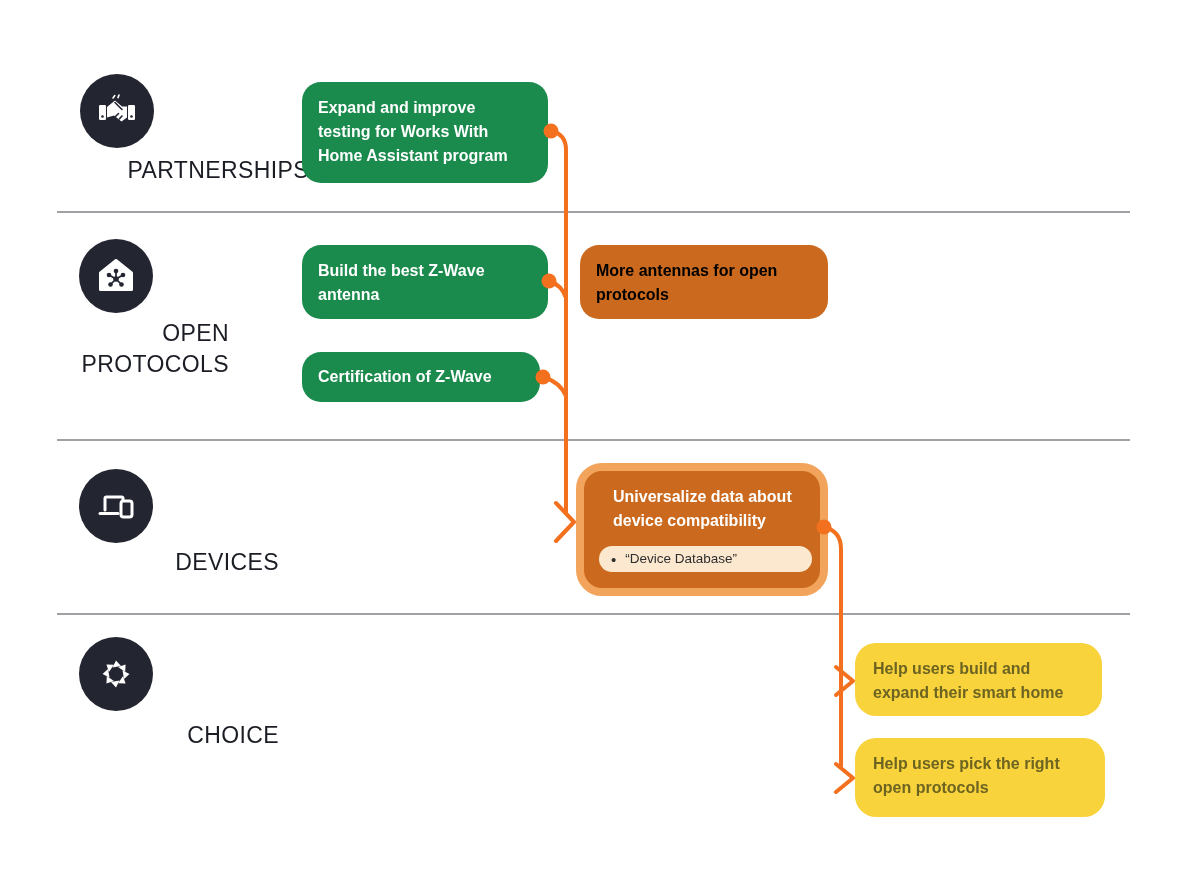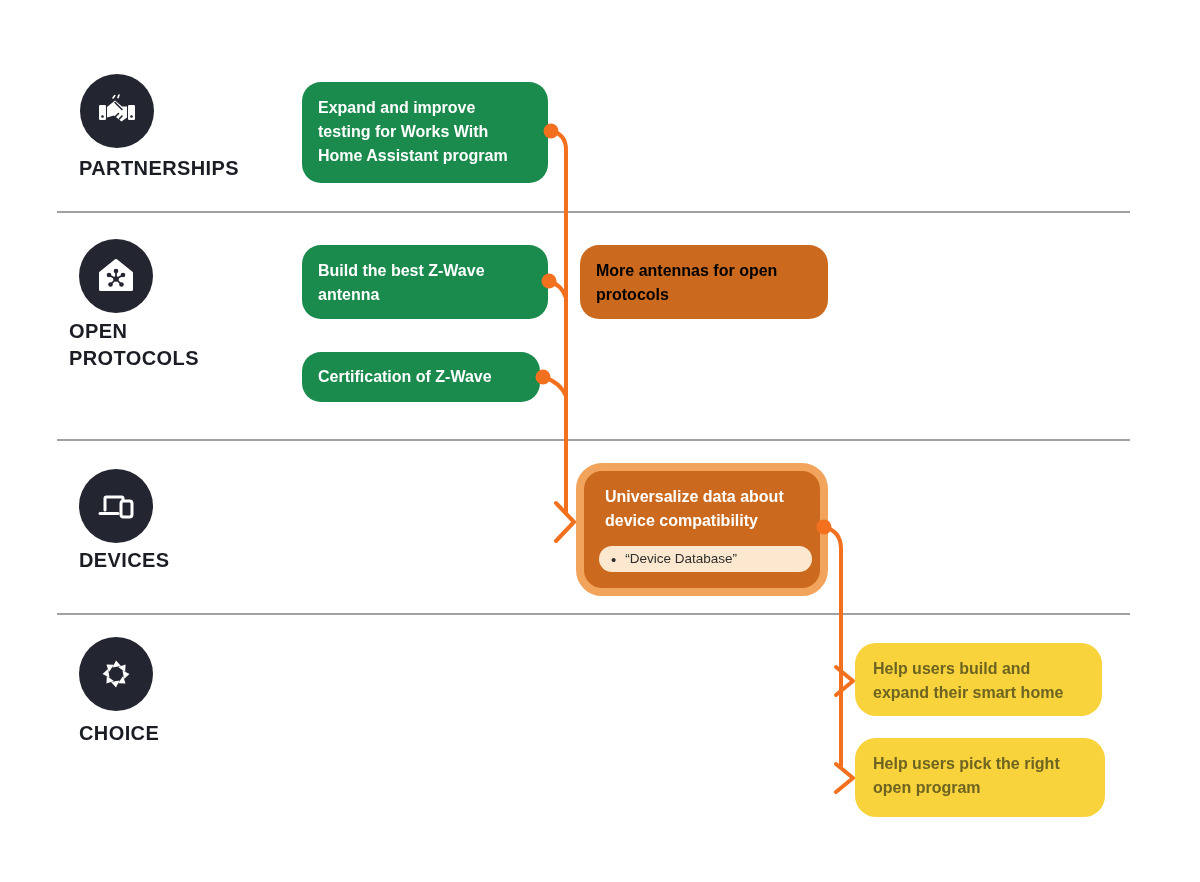--- a/index.html
+++ b/index.html
@@ -7,22 +7,22 @@
     position:relative;width:1200px;height:882px;background:#fff;overflow:hidden;
     font-family:"Liberation Sans","DejaVu Sans",sans-serif;
   }
   .divider{position:absolute;left:57px;width:1073px;height:2px;background:var(--divider,#9fa1a5);}
   .icon-circle{
     position:absolute;width:74px;height:74px;border-radius:50%;
     background:var(--icon_bg,#232530);display:flex;align-items:center;justify-content:center;
   }
   .icon-circle svg{width:48px;height:48px;}
   .cat-label{
-    position:absolute;color:var(--label_text,#1b1d25);font-size:20px;font-weight:700;
-    letter-spacing:.4px;line-height:1.35;
+    position:absolute;color:var(--label_text,#1b1d25);font-size:23px;font-weight:400;
+    letter-spacing:.4px;line-height:1.35;text-align:right;
   }
   .node{
     position:absolute;box-sizing:border-box;border-radius:19px;
     font-size:16px;font-weight:700;line-height:24px;
   }
   .node-text{white-space:pre-line;}
   .green{background:var(--green,#1a8a4d);color:#fff;padding:14px 16px;}
   .orange{background:var(--orange,#cb6a1e);color:#000000;padding:14px 16px;}
   .yellow{background:var(--yellow,#f8d33c);color:var(--yellow_text,#6d6422);padding:14px 18px;border-radius:21px;}
   .highlight{
@@ -124,36 +124,36 @@
   <div class="node green" style="left:302px;top:352px;width:238px;height:50px;padding:13px 16px">
     <div class="node-text">Certification of Z-Wave</div>
   </div>
 
   <div class="node orange" style="left:580px;top:245px;width:248px;height:74px">
     <div class="node-text">More antennas for open
 protocols</div>
   </div>
 
   <div class="node highlight" style="left:576px;top:463px;width:252px;height:133px">
-    <div class="node-text" style="margin-left:6px">Universalize data about
+    <div class="node-text" style="margin-left:14px">Universalize data about
 device compatibility</div>
     <div class="pill">
       <span class="bullet">•</span>
       <span>“Device Database”</span>
     </div>
   </div>
 
   <div class="node yellow" style="left:855px;top:643px;width:247px;height:73px">
     <div class="node-text">Help users build and
 expand their smart home</div>
   </div>
 
   <div class="node yellow" style="left:855px;top:738px;width:250px;height:79px">
     <div class="node-text">Help users pick the right
-open program</div>
+open protocols</div>
   </div>
 
   <svg class="connectors" width="1200" height="882">
     <g stroke="var(--connector,#f3701e)" stroke-width="4" fill="none" stroke-linecap="round" stroke-linejoin="round">
 
       <path d="M551 131 Q566 134 566 150 L566 512"></path>
 
       <path d="M549 281 Q562 285 566 298"></path>
       <path d="M543 377 Q560 382 566 396"></path>
 

